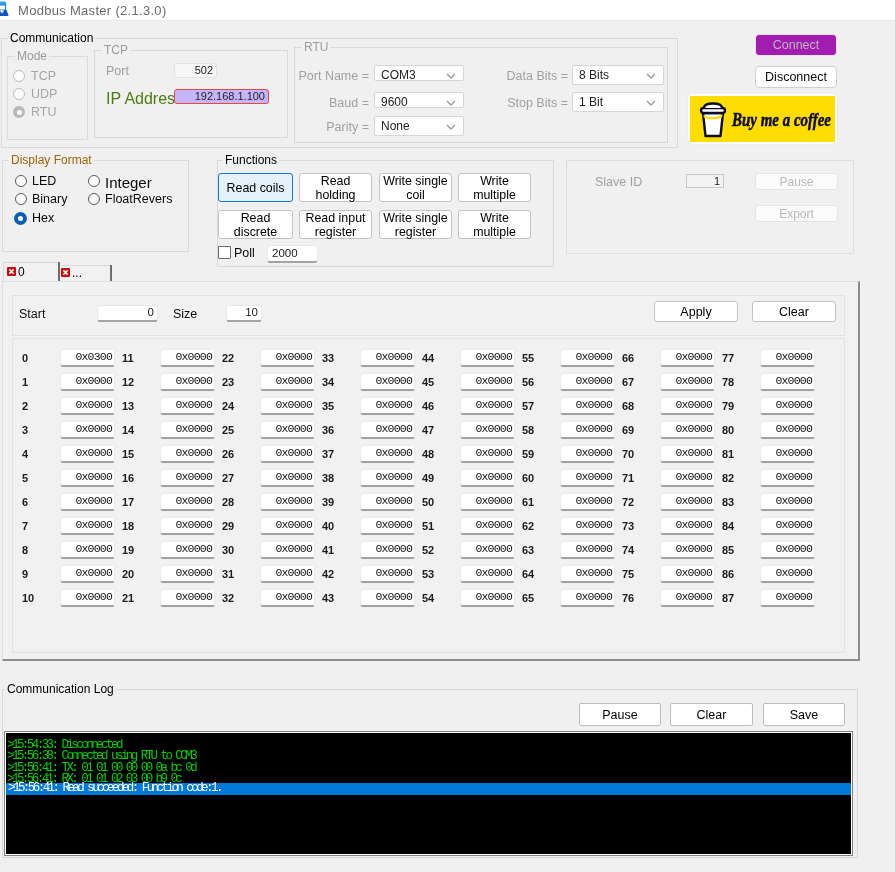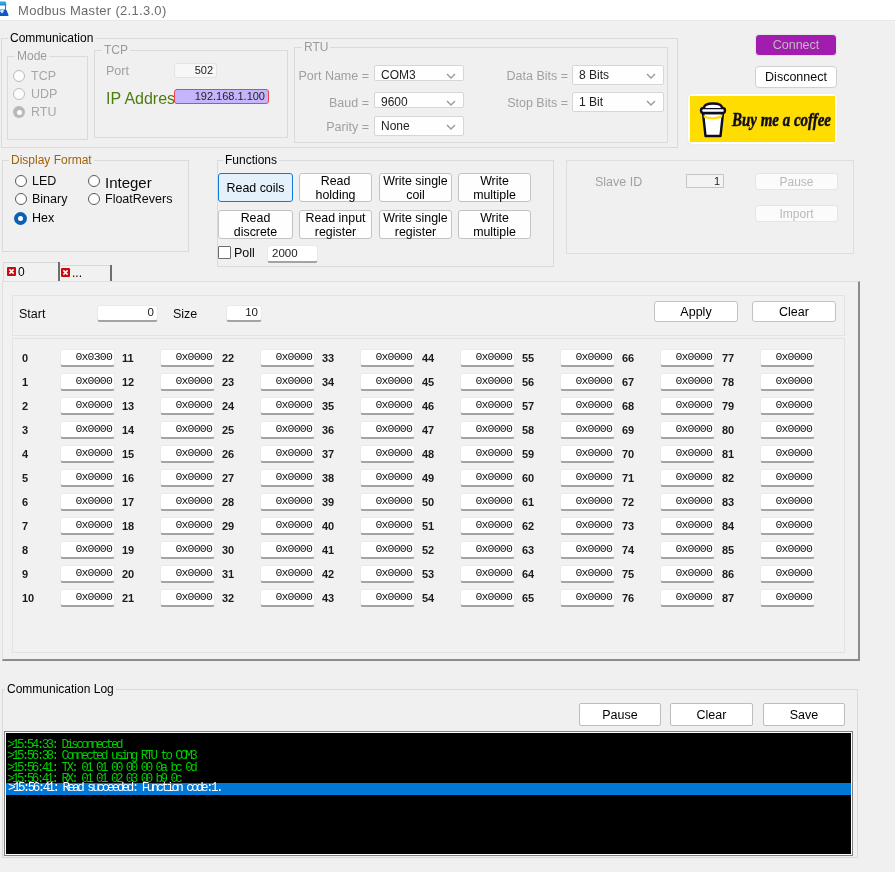--- a/index.html
+++ b/index.html
@@ -119,21 +119,21 @@
 <div class="fb" style="left:379px;top:210px;width:73px;height:29px">Write single<br>register</div>
 <div class="fb" style="left:458px;top:210px;width:73px;height:29px">Write<br>multiple</div>
 <div style="left:218px;top:246px;width:13px;height:13px;border:1px solid #6b6b6b;background:#fff;border-radius:1px"></div>
 <div class="txt" style="left:234px;top:246px;font-size:12.5px;color:#0a0a0a">Poll</div>
 <div class="tb" style="left:267px;top:245px;width:51px;height:18px;text-align:left;padding-left:4px;font-size:11.5px;line-height:15px">2000</div>
 
 <div class="gb" style="left:566px;top:160px;width:288px;height:94px;border-color:#dedede"></div>
 <div class="txt" style="left:595px;top:175px;font-size:12.5px;color:#a0a0a0">Slave ID</div>
 <div class="tb" style="left:686px;top:174px;width:38px;height:14px;background:#f3f3f3;border:1px solid #c6c6c6;border-bottom:1px solid #c6c6c6;border-radius:0;line-height:12px">1</div>
 <div class="btnm" style="left:755px;top:173px;width:83px;height:17px;background:#fbfbfb;border:1px solid #e5e5e5;color:#b9b9b9;border-radius:3px;font-size:12px">Pause</div>
-<div class="btnm" style="left:755px;top:205px;width:83px;height:17px;background:#fbfbfb;border:1px solid #e5e5e5;color:#b9b9b9;border-radius:3px;font-size:12px">Import</div>
+<div class="btnm" style="left:755px;top:205px;width:83px;height:17px;background:#fbfbfb;border:1px solid #e5e5e5;color:#b9b9b9;border-radius:3px;font-size:12px">Export</div>
 
 <div style="left:2px;top:281px;width:858px;height:380px;background:#f1f1f1;border-top:1px solid #e0e0e0;border-left:1px solid #e0e0e0;border-right:2px solid #8c8c8c;border-bottom:2px solid #8c8c8c"></div>
 
 <div style="left:3px;top:262px;width:55px;height:19px;background:#f1f1f1;border-top:1px solid #d9d9d9;border-left:1px solid #d9d9d9"></div>
 <div style="left:57.5px;top:262px;width:2px;height:19px;background:#6e6e6e"></div>
 <div style="left:59.5px;top:264.5px;width:50px;height:16.5px;background:#f1f1f1;border-top:1px solid #d9d9d9"></div>
 <div style="left:109.5px;top:264.5px;width:2px;height:16.5px;background:#6e6e6e"></div>
 <div style="left:6.5px;top:266.5px;width:9px;height:9px;background:#cc0a0a;border-radius:1px"></div>
 <svg style="position:absolute;left:6.5px;top:266.5px" width="9" height="9" viewBox="0 0 9 9">
     <path d="M2.4 2.4 L6.6 6.6 M6.6 2.4 L2.4 6.6" stroke="#fff" stroke-width="1.5"></path>

